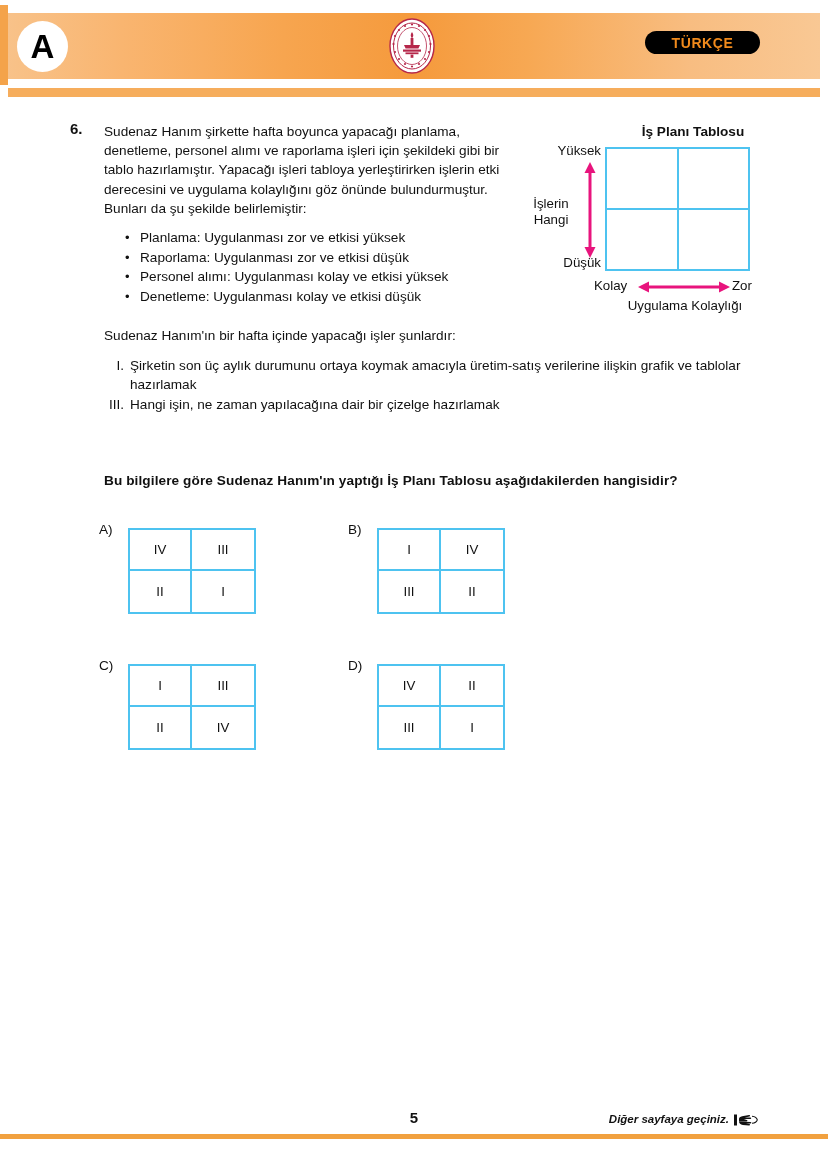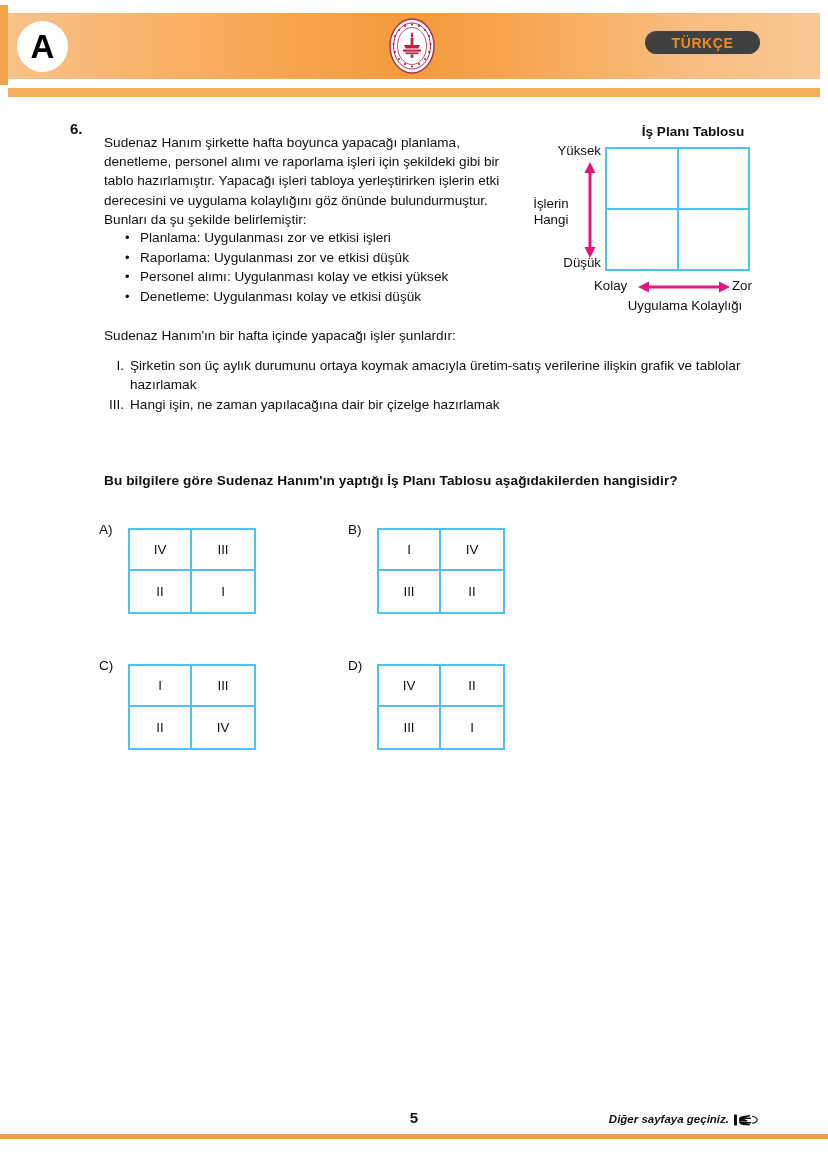--- a/index.html
+++ b/index.html
@@ -74,21 +74,21 @@
     top: 17px;
     width: 58px;
     height: 58px;
   }
   #subject-badge {
     position: absolute;
     left: 645px;
     top: 31px;
     width: 115px;
     height: 23px;
-    background: #404040;
+    background: #000000;
     border-radius: 12px;
     display: flex;
     align-items: center;
     justify-content: center;
   }
   #subject-badge-label {
     font-size: 14px;
     font-weight: bold;
     color: #f08a1c;
     letter-spacing: 0.6px;
@@ -104,21 +104,21 @@
   #question-number {
     position: absolute;
     left: 70px;
     top: 2px;
     font-size: 15px;
     font-weight: bold;
   }
   #question-stem {
     position: absolute;
     left: 104px;
-    top: 15px;
+    top: 4px;
     width: 400px;
     font-size: 13.6px;
     line-height: 19.2px;
     text-align: left;
   }
   #stem-bullets {
     position: absolute;
     left: 122px;
     top: 110px;
     width: 390px;
@@ -413,21 +413,21 @@
     <span id="subject-badge-label">TÜRKÇE</span>
   </div>
 </div>
 
 <div id="question-block">
   <div id="question-number">6.</div>
 
   <div id="question-stem">Sudenaz Hanım şirkette hafta boyunca yapacağı planlama, denetleme, personel alımı ve raporlama işleri için şekildeki gibi bir tablo hazırlamıştır. Yapacağı işleri tabloya yerleştirirken işlerin etki derecesini ve uygulama kolaylığını göz önünde bulundurmuştur. Bunları da şu şekilde belirlemiştir:</div>
 
   <ul id="stem-bullets">
-    <li>Planlama: Uygulanması zor ve etkisi işleri</li>
+    <li>Planlama: Uygulanması zor ve etkisi yüksek</li>
     <li>Raporlama: Uygulanması zor ve etkisi düşük</li>
     <li>Personel alımı: Uygulanması kolay ve etkisi yüksek</li>
     <li>Denetleme: Uygulanması kolay ve etkisi düşük</li>
   </ul>
 
   <div id="lead-in-line">Sudenaz Hanım'ın bir hafta içinde yapacağı işler şunlardır:</div>
 
   <div id="roman-list">
     <div class="roman-row">
       <span class="roman-marker">I.</span>

